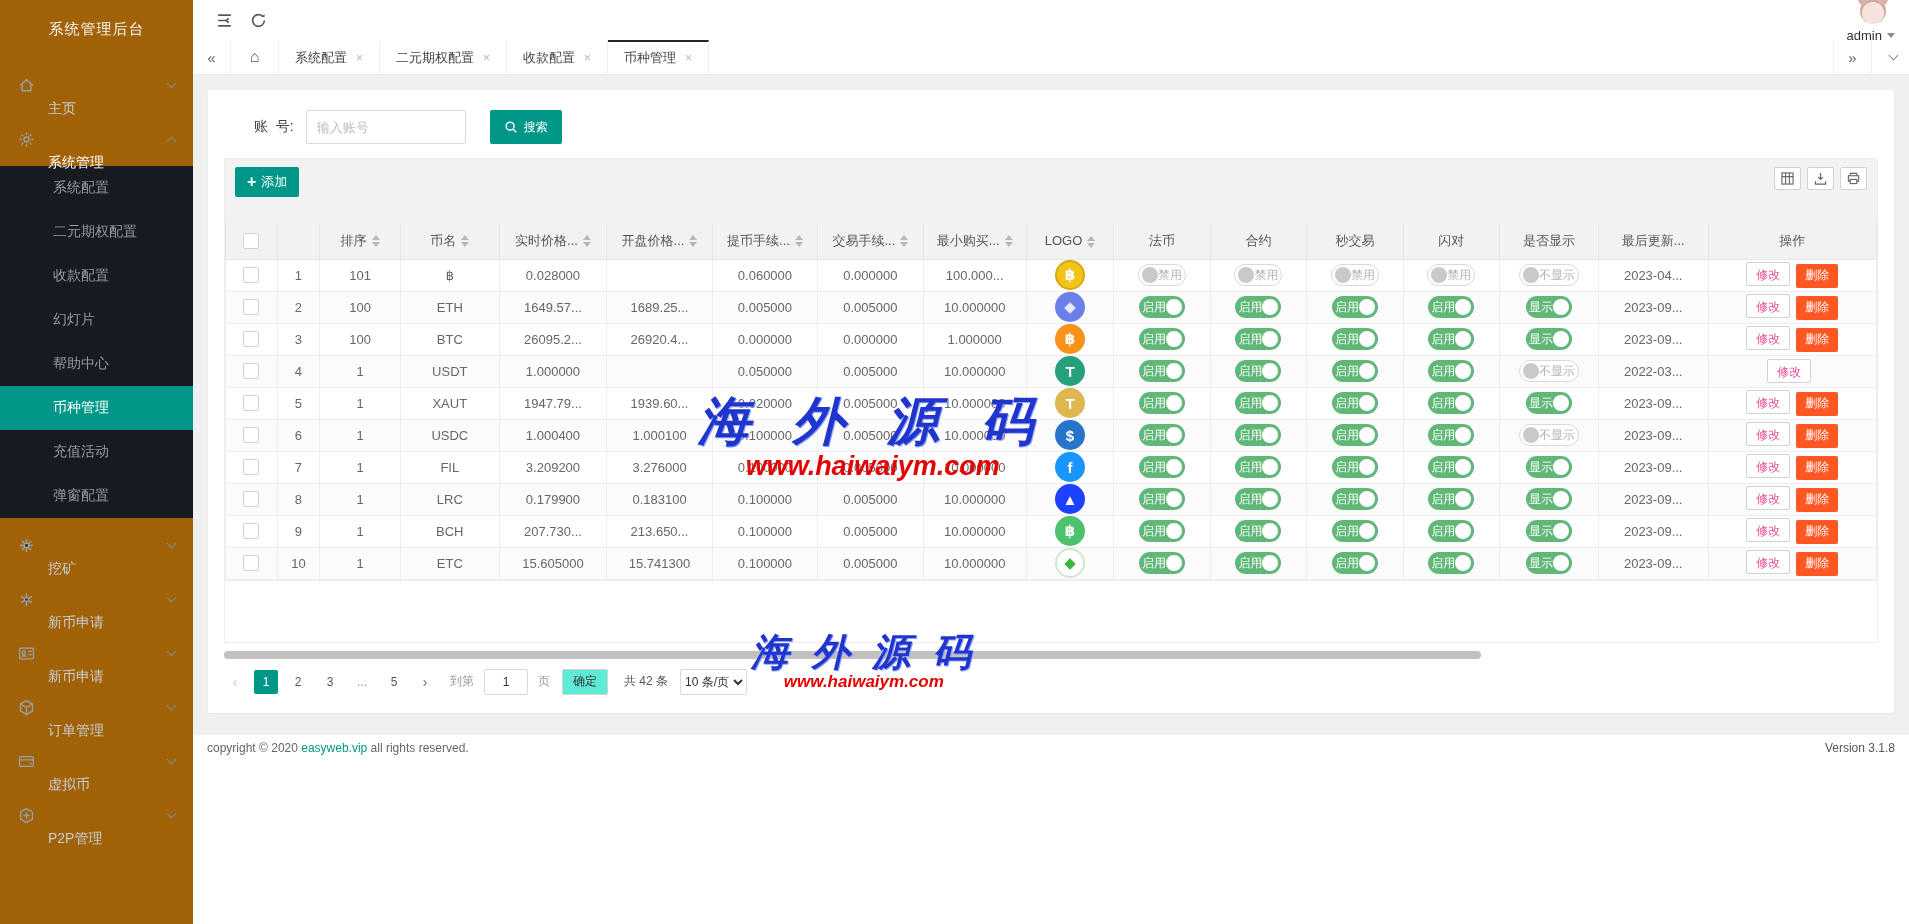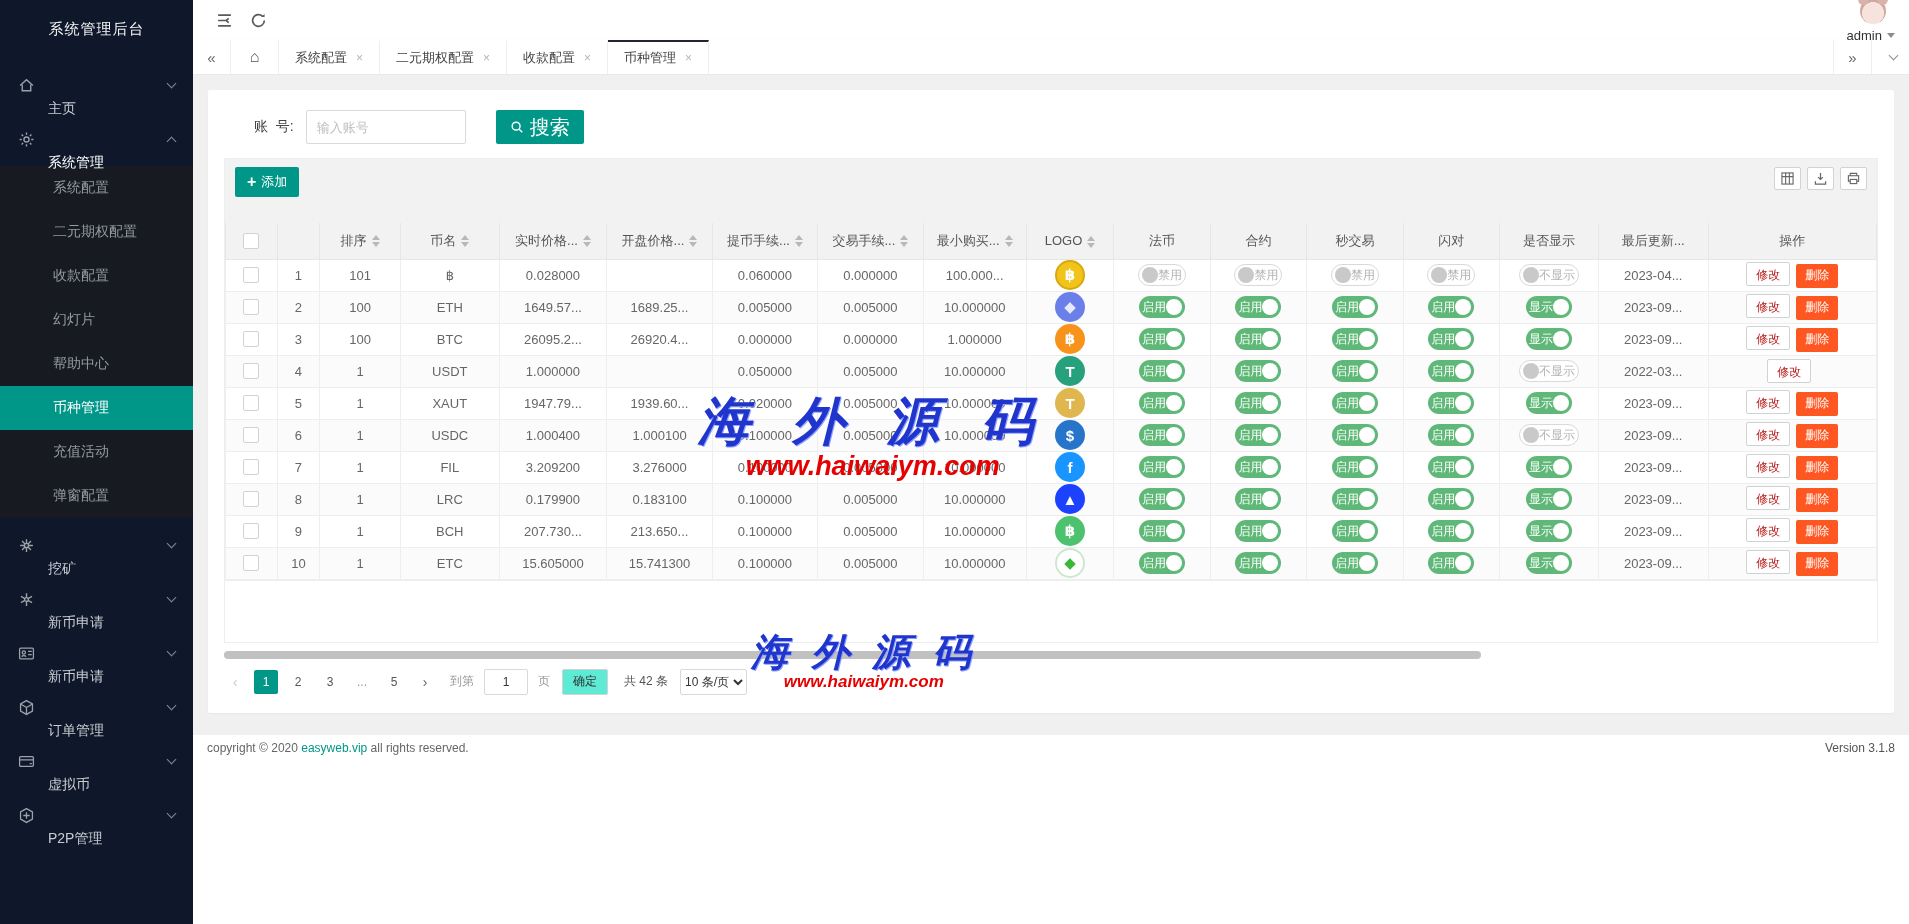--- a/index.html
+++ b/index.html
@@ -1,21 +1,21 @@
 <!DOCTYPE html>
 <html><head>
 <meta charset="utf-8">
 <style>
   * { margin:0; padding:0; box-sizing:border-box; }
   html,body { width:1909px; height:924px; overflow:hidden; background:#fff;
     font-family:"Liberation Sans","DejaVu Sans",sans-serif; }
   .app { display:flex; width:100%; height:100%; }
 
   
-  .sidebar { width:193px; background:#0f172a; color:#c8cdd2; flex:none; display:flex; flex-direction:column; }
+  .sidebar { width:193px; background:#a16207; color:#c8cdd2; flex:none; display:flex; flex-direction:column; }
   .sidebar-title { height:58px; display:flex; align-items:center; justify-content:center;
     color:#f3f4f5; font-size:15px; letter-spacing:1px; }
   .menu { flex:1; overflow:hidden; }
   .menu-item { height:54px; display:flex; align-items:center; padding:0 18px; cursor:pointer;
     color:#c8cdd2; font-size:14px; }
   .menu-item.active-parent { color:#fff; }
   .menu-item .mi-icon { width:17px; height:17px; margin-right:13px; color:#9aa2aa; flex:none; }
   .menu-item .mi-label { flex:1;margin-top:48px; }
   .chev { width:7px; height:7px; border-right:1.5px solid #848c93; border-bottom:1.5px solid #848c93;
     display:inline-block; margin-left:6px; }
@@ -58,22 +58,22 @@
 
   .content { background:#f0f0f0; height:660px; position:relative; overflow:hidden; flex:none; }
   .card { background:#fff; margin:15px; border-radius:2px; padding:14px 16px 18px 16px;
     box-shadow:0 1px 2px rgba(0,0,0,0.04); position:relative; }
 
   .search-row { display:flex; align-items:center; padding:6px 0 14px 30px; }
   .search-label { font-size:14px; color:#444; margin-right:12px; white-space:pre; }
   .search-input { width:160px; height:34px; border:1px solid #d9d9d9; border-radius:2px;
     padding:0 10px; font-size:13px; color:#333; outline:none; }
   .search-input::placeholder { color:#bfbfbf; }
-  .btn-search { margin-left:30px; height:34px; padding:0 14px; background:#009688; border:none;
-    border-radius:2px; color:#fff; font-size:20px; display:flex; align-items:center; gap:6px; cursor:pointer; }
+  .btn-search { margin-left:24px; height:34px; padding:0 14px; background:#009688; border:none;
+    border-radius:2px; color:#fff; font-size:12px; display:flex; align-items:center; gap:6px; cursor:pointer; }
   .btn-search svg { width:14px; height:14px; }
 
   .table-widget { border:1px solid #eee; }
   .toolbar { background:#f2f2f2; padding:8px 10px 26px 10px; display:flex; align-items:flex-start; }
   .btn-add { height:30px; padding:0 12px; background:#009688; color:#fff; border:none; border-radius:2px;
     font-size:13px; display:flex; align-items:center; gap:5px; cursor:pointer; }
   .btn-add .plus { font-size:16px; font-weight:bold; line-height:1; }
   .toolbar-right { margin-left:auto; display:flex; gap:6px; }
   .tool-icon-btn { width:27px; height:23px; background:#fff; border:1px solid #d2d2d2; border-radius:2px;
     display:flex; align-items:center; justify-content:center; color:#666; cursor:pointer; }
@@ -96,21 +96,21 @@
 
   .toggle { display:inline-flex; align-items:center; height:22px; border-radius:11px; padding:0 3px;
     font-size:12px; gap:0; cursor:pointer; vertical-align:middle; }
   .toggle .knob { width:16px; height:16px; border-radius:50%; display:inline-block; }
   .toggle.on { background:#5FB878; color:#fff; }
   .toggle.on .knob { background:#fff; }
   .toggle.off { background:#fff; border:1px solid #d9d9d9; color:#b3b3b3; }
   .toggle.off .knob { background:#c9c9c9; }
 
   .btn-edit { height:24px; padding:4px 9px; background:#fff; border:1px solid #d2d2d2; border-radius:2px;
-    color:#b91c1c; font-size:12px; cursor:pointer; margin-right:6px; }
+    color:#ec4899; font-size:12px; cursor:pointer; margin-right:6px; }
   .btn-del { height:24px; padding:0 9px; background:#FF5722; border:none; border-radius:2px;
     color:#fff; font-size:12px; cursor:pointer; }
 
   .table-spacer { height:62px; background:#fff; border:1px solid #eee; border-top:none; }
   .hscroll { margin-top:8px; height:8px; position:relative; }
   .hscroll .thumb { position:absolute; left:0; top:0; height:8px; width:76%; background:#c1c1c1; border-radius:4px; }
 
   .pagination { display:flex; align-items:center; gap:8px; margin-top:10px; font-size:12px; color:#666; }
   .pg-arrow { width:22px; height:24px; display:flex; align-items:center; justify-content:center;
     font-size:14px; cursor:pointer; color:#666; }

